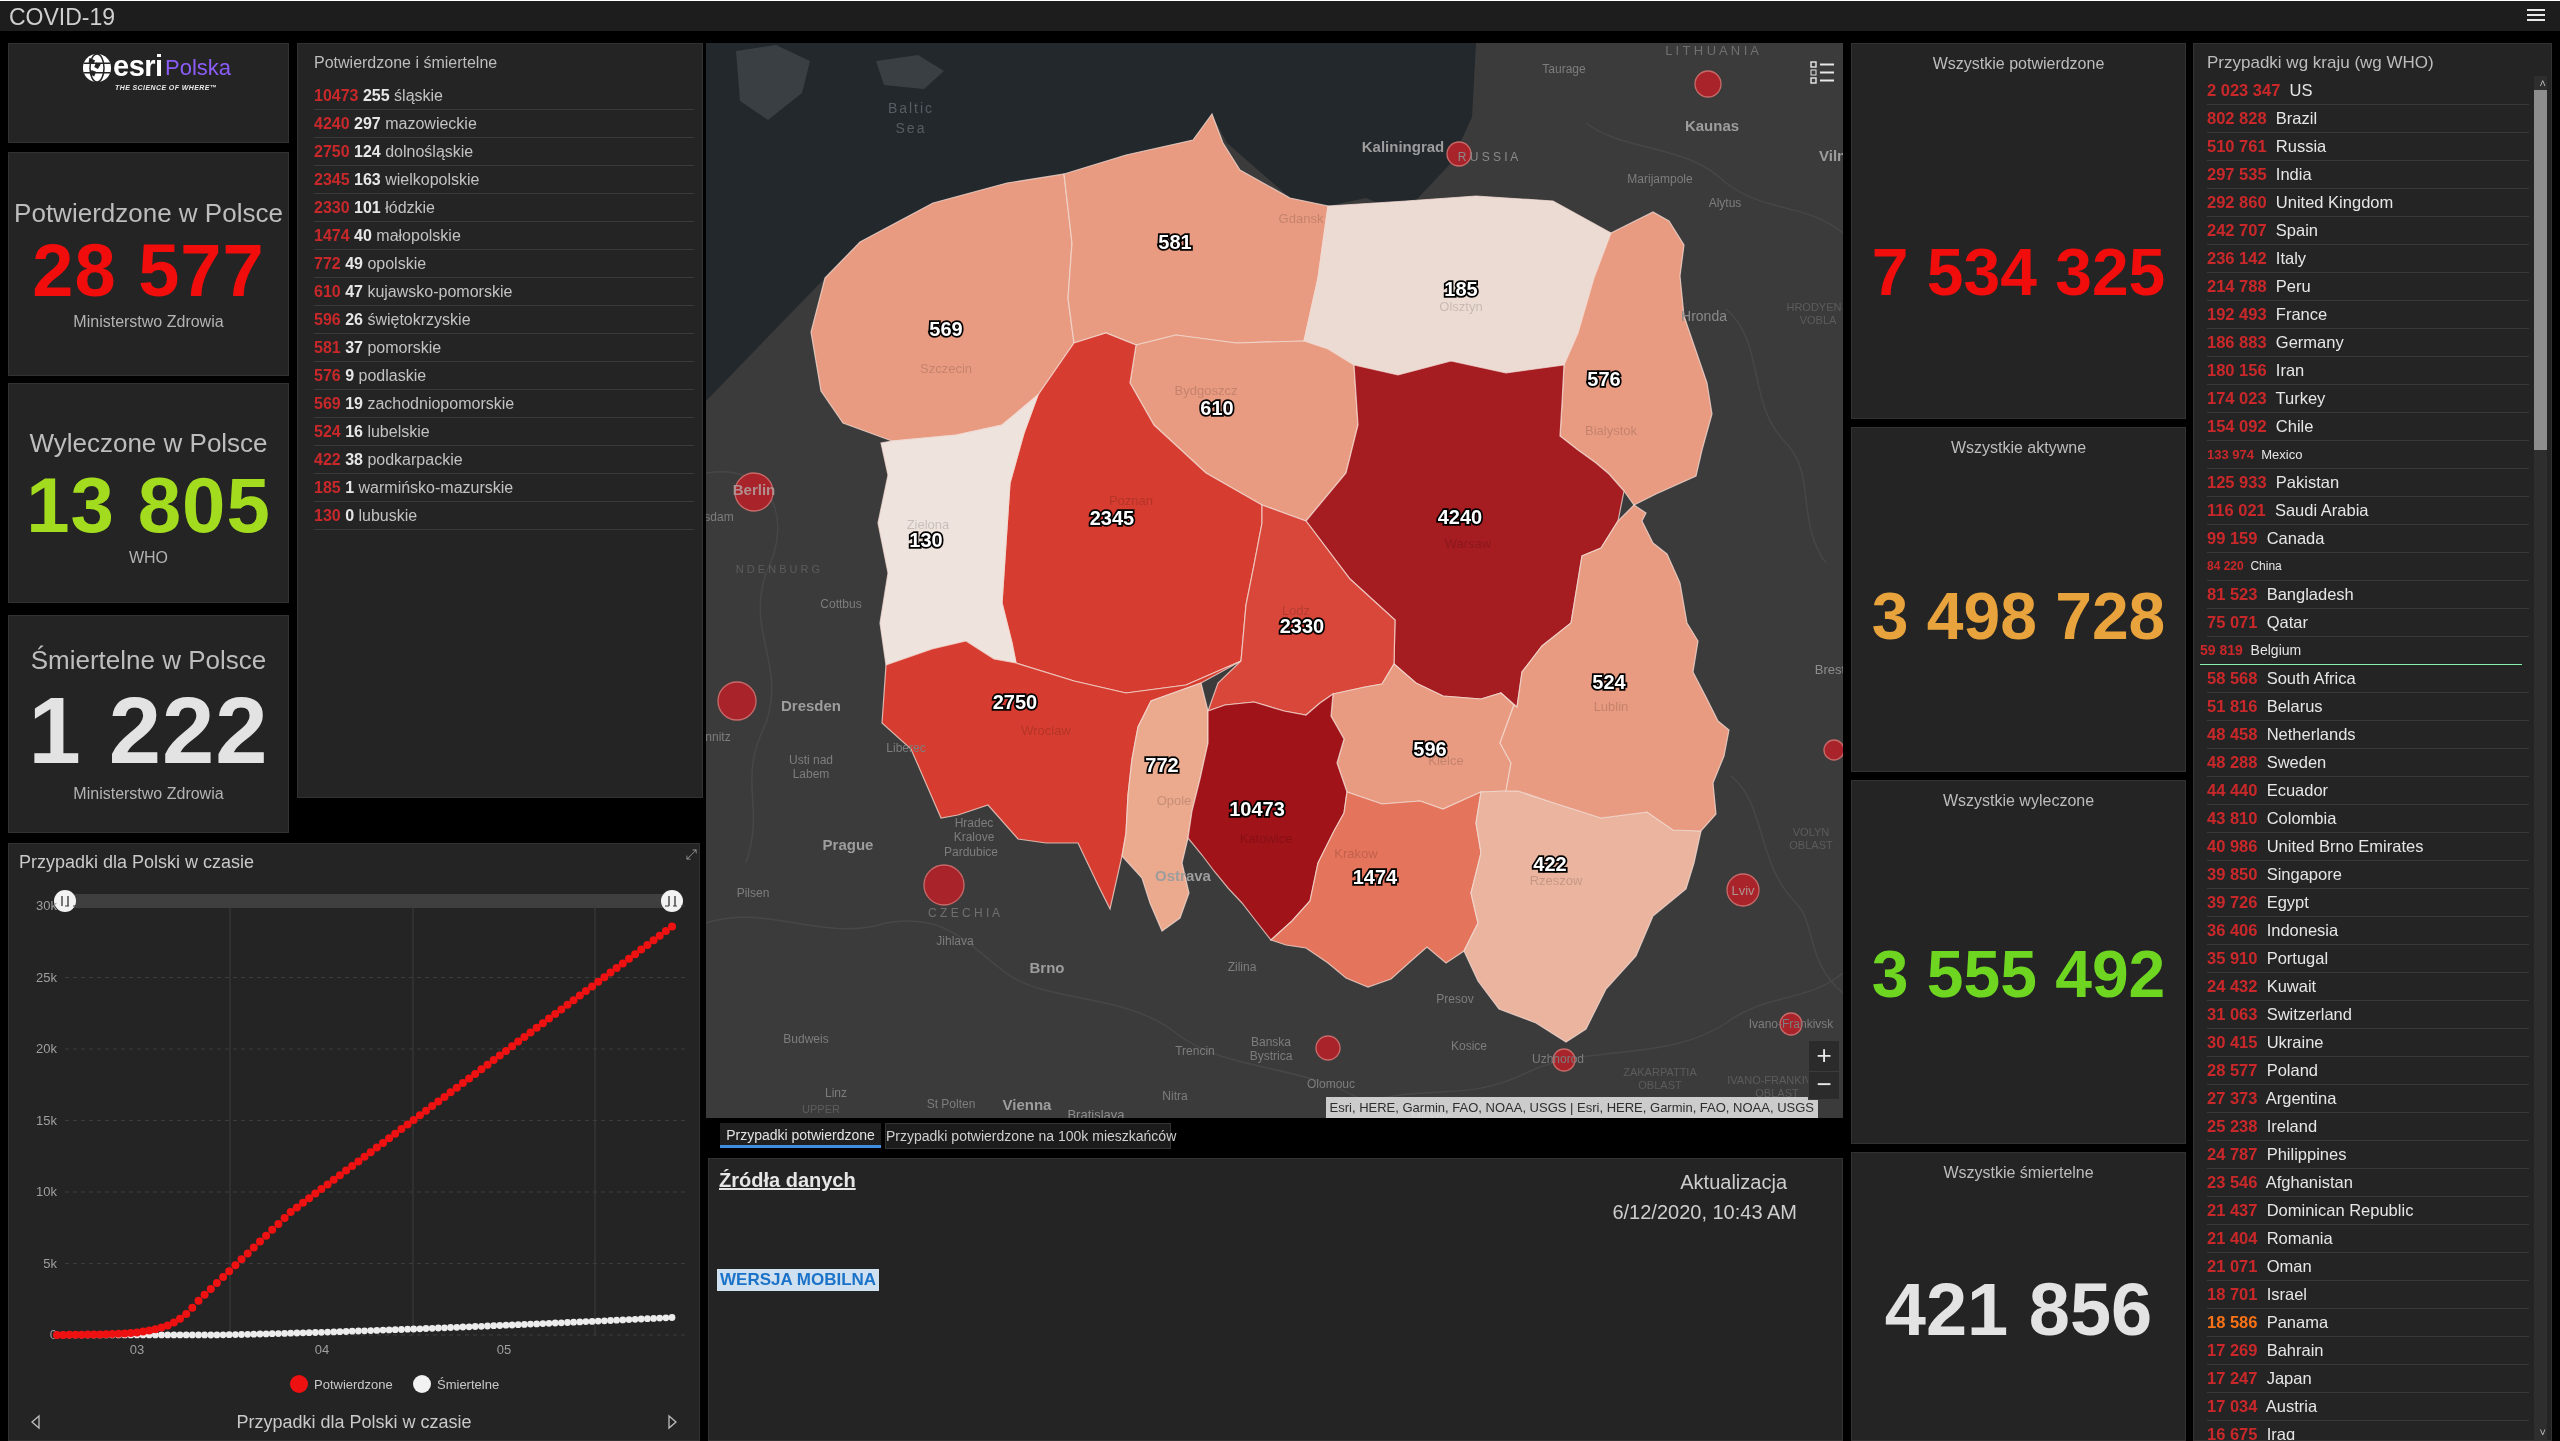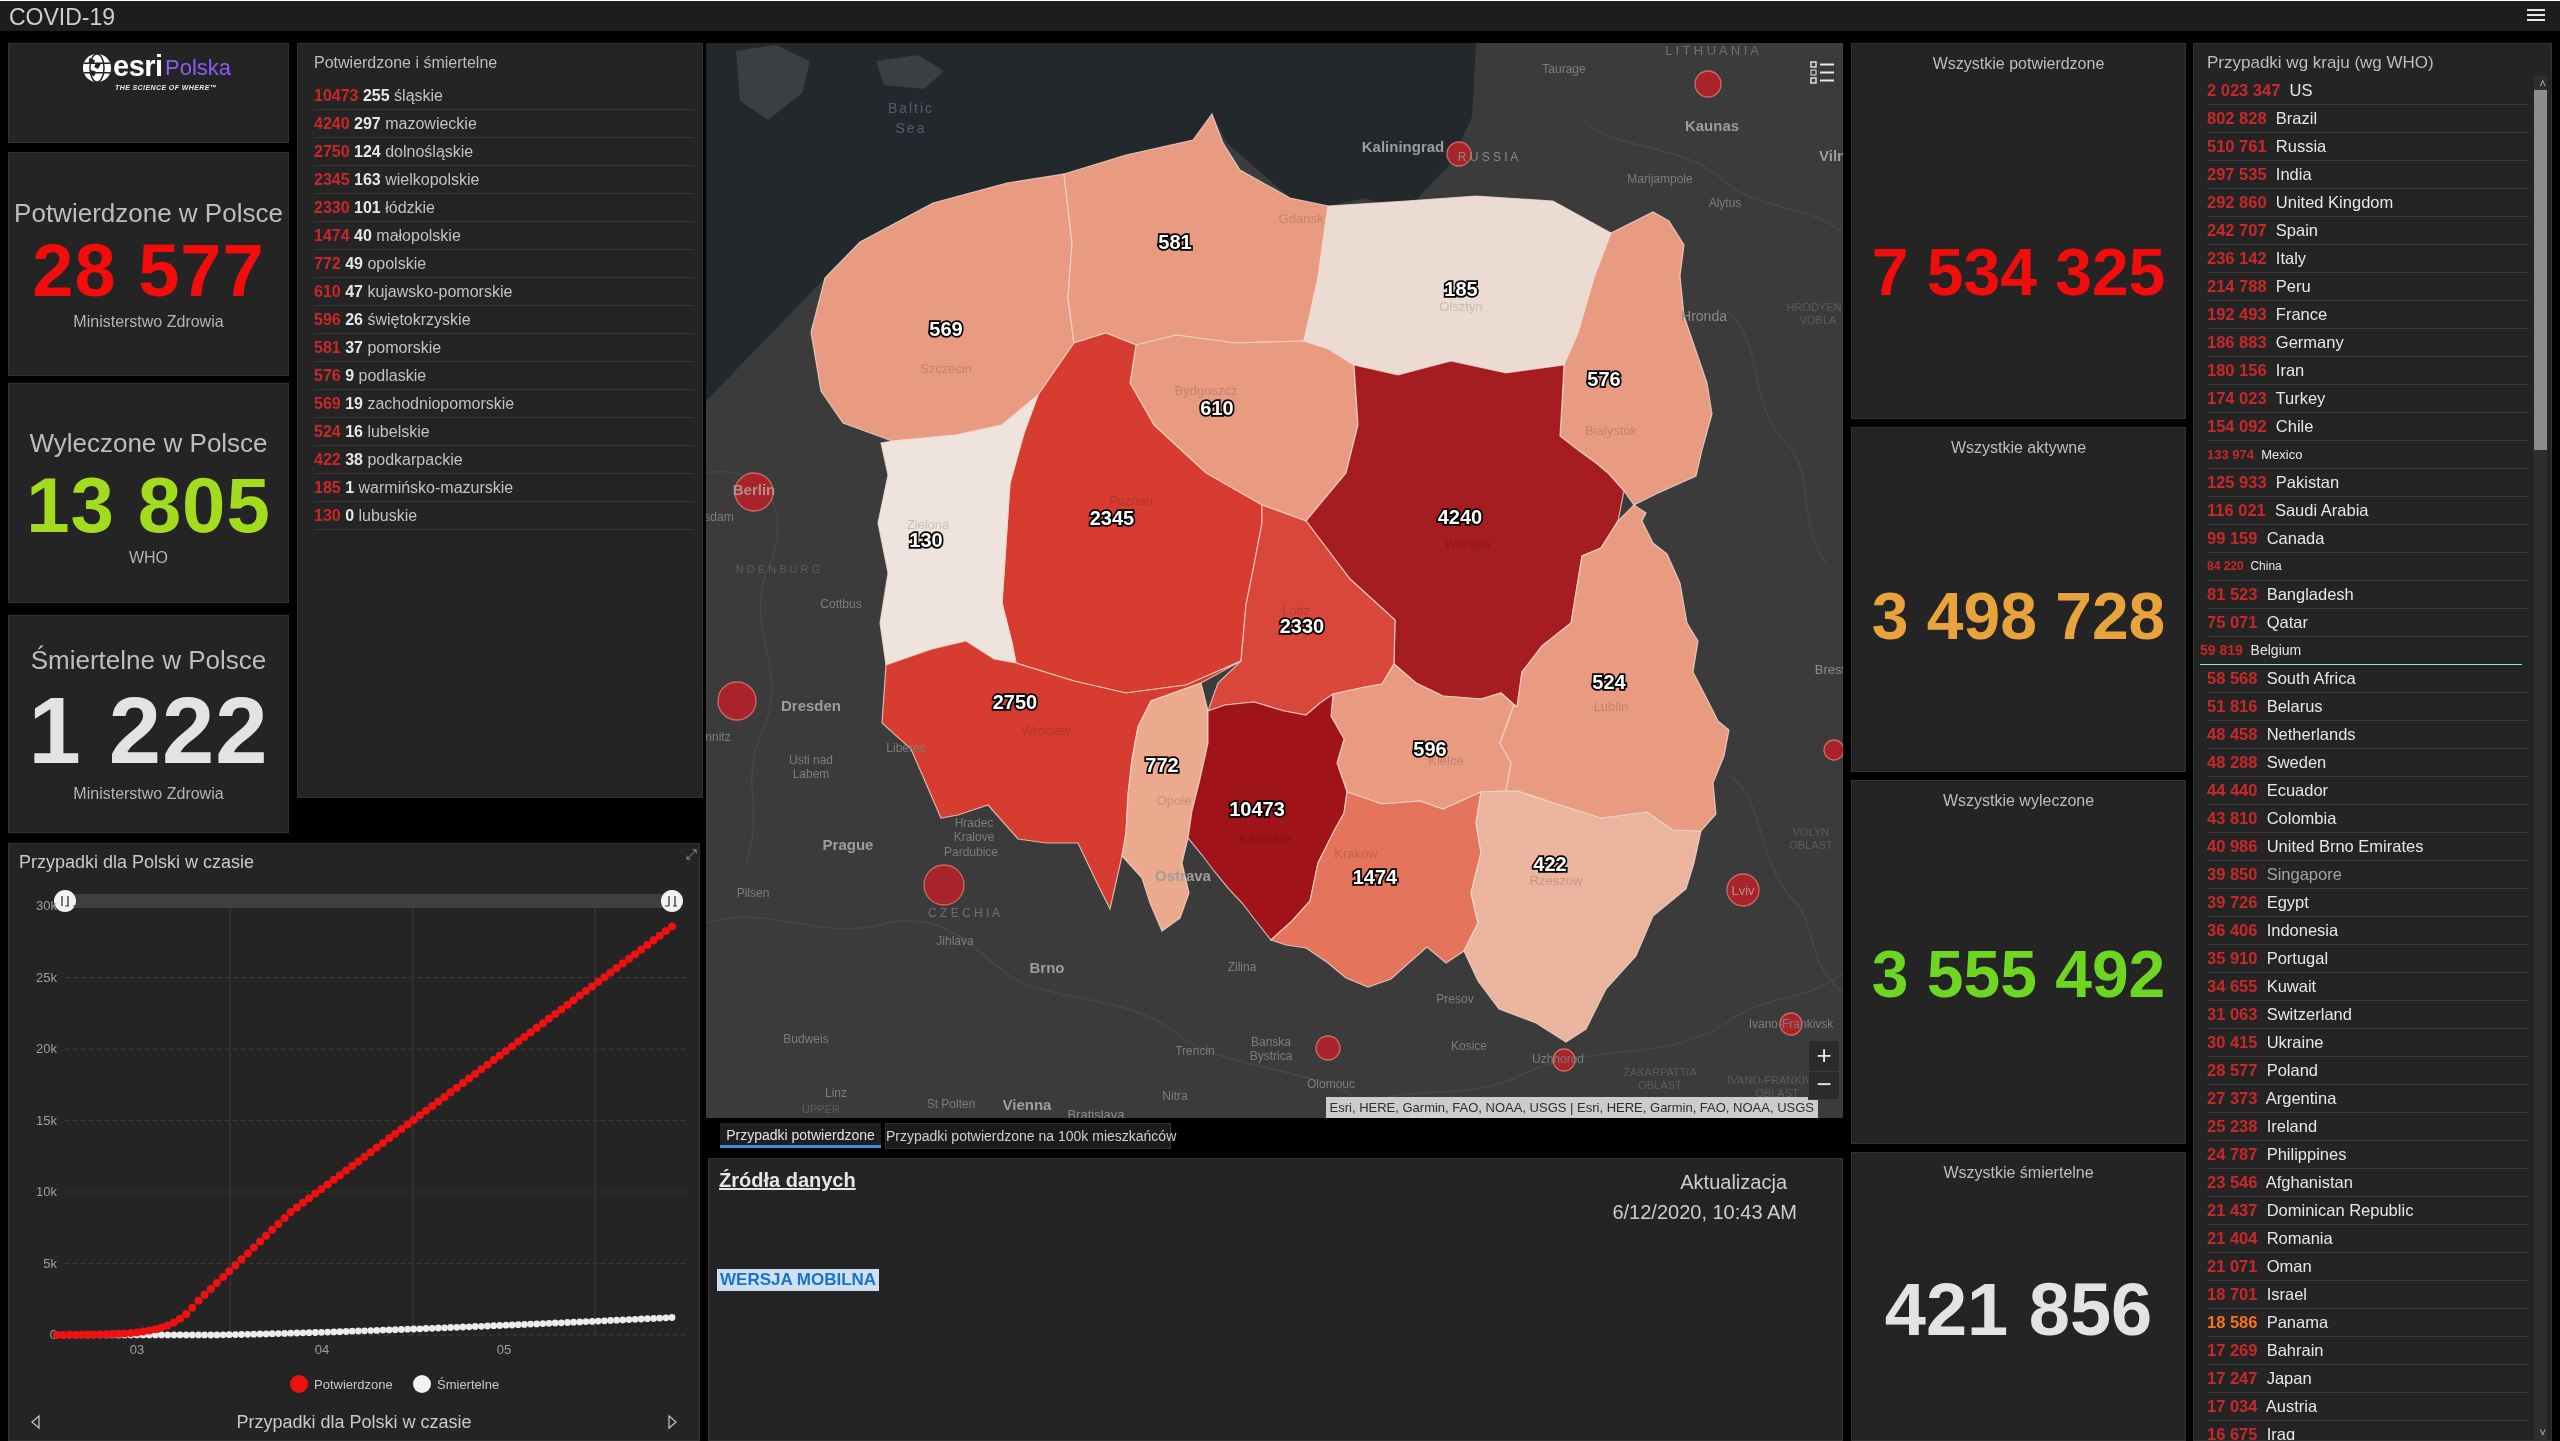--- a/index.html
+++ b/index.html
@@ -499,25 +499,25 @@
     <div style="position:absolute;left:13px;top:537px;width:322px;height:28px;border-bottom:1px solid #393939;font-size:16.5px;line-height:27px;white-space:nowrap"><span style="color:#c9282a;font-weight:bold">81 523</span>&nbsp; <span style="color:#e6e6e6">Bangladesh</span></div>
     <div style="position:absolute;left:13px;top:565px;width:322px;height:28px;border-bottom:1px solid #393939;font-size:16.5px;line-height:27px;white-space:nowrap"><span style="color:#c9282a;font-weight:bold">75 071</span>&nbsp; <span style="color:#e6e6e6">Qatar</span></div>
     <div style="position:absolute;left:6px;top:593px;width:322px;height:28px;border-bottom:1px solid #86efac;font-size:14px;line-height:27px;white-space:nowrap"><span style="color:#c9282a;font-weight:bold">59 819</span>&nbsp; <span style="color:#e6e6e6">Belgium</span></div>
     <div style="position:absolute;left:13px;top:621px;width:322px;height:28px;border-bottom:1px solid #393939;font-size:16.5px;line-height:27px;white-space:nowrap"><span style="color:#c9282a;font-weight:bold">58 568</span>&nbsp; <span style="color:#e6e6e6">South Africa</span></div>
     <div style="position:absolute;left:13px;top:649px;width:322px;height:28px;border-bottom:1px solid #393939;font-size:16.5px;line-height:27px;white-space:nowrap"><span style="color:#c9282a;font-weight:bold">51 816</span>&nbsp; <span style="color:#e6e6e6">Belarus</span></div>
     <div style="position:absolute;left:13px;top:677px;width:322px;height:28px;border-bottom:1px solid #393939;font-size:16.5px;line-height:27px;white-space:nowrap"><span style="color:#c9282a;font-weight:bold">48 458</span>&nbsp; <span style="color:#e6e6e6">Netherlands</span></div>
     <div style="position:absolute;left:13px;top:705px;width:322px;height:28px;border-bottom:1px solid #393939;font-size:16.5px;line-height:27px;white-space:nowrap"><span style="color:#c9282a;font-weight:bold">48 288</span>&nbsp; <span style="color:#e6e6e6">Sweden</span></div>
     <div style="position:absolute;left:13px;top:733px;width:322px;height:28px;border-bottom:1px solid #393939;font-size:16.5px;line-height:27px;white-space:nowrap"><span style="color:#c9282a;font-weight:bold">44 440</span>&nbsp; <span style="color:#e6e6e6">Ecuador</span></div>
     <div style="position:absolute;left:13px;top:761px;width:322px;height:28px;border-bottom:1px solid #393939;font-size:16.5px;line-height:27px;white-space:nowrap"><span style="color:#c9282a;font-weight:bold">43 810</span>&nbsp; <span style="color:#e6e6e6">Colombia</span></div>
     <div style="position:absolute;left:13px;top:789px;width:322px;height:28px;border-bottom:1px solid #393939;font-size:16.5px;line-height:27px;white-space:nowrap"><span style="color:#c9282a;font-weight:bold">40 986</span>&nbsp; <span style="color:#e6e6e6">United Brno Emirates</span></div>
-    <div style="position:absolute;left:13px;top:817px;width:322px;height:28px;border-bottom:1px solid #393939;font-size:16.5px;line-height:27px;white-space:nowrap"><span style="color:#c9282a;font-weight:bold">39 850</span>&nbsp; <span style="color:#a3a3a3">Singapore</span></div>
+    <div style="position:absolute;left:13px;top:817px;width:322px;height:28px;border-bottom:1px solid #393939;font-size:16.5px;line-height:27px;white-space:nowrap"><span style="color:#c9282a;font-weight:bold">39 850</span>&nbsp; <span style="color:#e5e5e5">Singapore</span></div>
     <div style="position:absolute;left:13px;top:845px;width:322px;height:28px;border-bottom:1px solid #393939;font-size:16.5px;line-height:27px;white-space:nowrap"><span style="color:#c9282a;font-weight:bold">39 726</span>&nbsp; <span style="color:#e6e6e6">Egypt</span></div>
     <div style="position:absolute;left:13px;top:873px;width:322px;height:28px;border-bottom:1px solid #393939;font-size:16.5px;line-height:27px;white-space:nowrap"><span style="color:#c9282a;font-weight:bold">36 406</span>&nbsp; <span style="color:#e6e6e6">Indonesia</span></div>
     <div style="position:absolute;left:13px;top:901px;width:322px;height:28px;border-bottom:1px solid #393939;font-size:16.5px;line-height:27px;white-space:nowrap"><span style="color:#c9282a;font-weight:bold">35 910</span>&nbsp; <span style="color:#e6e6e6">Portugal</span></div>
-    <div style="position:absolute;left:13px;top:929px;width:322px;height:28px;border-bottom:1px solid #393939;font-size:16.5px;line-height:27px;white-space:nowrap"><span style="color:#c9282a;font-weight:bold">34 655</span>&nbsp; <span style="color:#e6e6e6">Kuwait</span></div>
+    <div style="position:absolute;left:13px;top:929px;width:322px;height:28px;border-bottom:1px solid #393939;font-size:16.5px;line-height:27px;white-space:nowrap"><span style="color:#c9282a;font-weight:bold">24 432</span>&nbsp; <span style="color:#e6e6e6">Kuwait</span></div>
     <div style="position:absolute;left:13px;top:957px;width:322px;height:28px;border-bottom:1px solid #393939;font-size:16.5px;line-height:27px;white-space:nowrap"><span style="color:#c9282a;font-weight:bold">31 063</span>&nbsp; <span style="color:#e6e6e6">Switzerland</span></div>
     <div style="position:absolute;left:13px;top:985px;width:322px;height:28px;border-bottom:1px solid #393939;font-size:16.5px;line-height:27px;white-space:nowrap"><span style="color:#c9282a;font-weight:bold">30 415</span>&nbsp; <span style="color:#e6e6e6">Ukraine</span></div>
     <div style="position:absolute;left:13px;top:1013px;width:322px;height:28px;border-bottom:1px solid #393939;font-size:16.5px;line-height:27px;white-space:nowrap"><span style="color:#c9282a;font-weight:bold">28 577</span>&nbsp; <span style="color:#e6e6e6">Poland</span></div>
     <div style="position:absolute;left:13px;top:1041px;width:322px;height:28px;border-bottom:1px solid #393939;font-size:16.5px;line-height:27px;white-space:nowrap"><span style="color:#c9282a;font-weight:bold">27 373</span>&nbsp; <span style="color:#e6e6e6">Argentina</span></div>
     <div style="position:absolute;left:13px;top:1069px;width:322px;height:28px;border-bottom:1px solid #393939;font-size:16.5px;line-height:27px;white-space:nowrap"><span style="color:#c9282a;font-weight:bold">25 238</span>&nbsp; <span style="color:#e6e6e6">Ireland</span></div>
     <div style="position:absolute;left:13px;top:1097px;width:322px;height:28px;border-bottom:1px solid #393939;font-size:16.5px;line-height:27px;white-space:nowrap"><span style="color:#c9282a;font-weight:bold">24 787</span>&nbsp; <span style="color:#e6e6e6">Philippines</span></div>
     <div style="position:absolute;left:13px;top:1125px;width:322px;height:28px;border-bottom:1px solid #393939;font-size:16.5px;line-height:27px;white-space:nowrap"><span style="color:#c9282a;font-weight:bold">23 546</span>&nbsp; <span style="color:#e6e6e6">Afghanistan</span></div>
     <div style="position:absolute;left:13px;top:1153px;width:322px;height:28px;border-bottom:1px solid #393939;font-size:16.5px;line-height:27px;white-space:nowrap"><span style="color:#c9282a;font-weight:bold">21 437</span>&nbsp; <span style="color:#e6e6e6">Dominican Republic</span></div>
     <div style="position:absolute;left:13px;top:1181px;width:322px;height:28px;border-bottom:1px solid #393939;font-size:16.5px;line-height:27px;white-space:nowrap"><span style="color:#c9282a;font-weight:bold">21 404</span>&nbsp; <span style="color:#e6e6e6">Romania</span></div>
     <div style="position:absolute;left:13px;top:1209px;width:322px;height:28px;border-bottom:1px solid #393939;font-size:16.5px;line-height:27px;white-space:nowrap"><span style="color:#c9282a;font-weight:bold">21 071</span>&nbsp; <span style="color:#e6e6e6">Oman</span></div>

